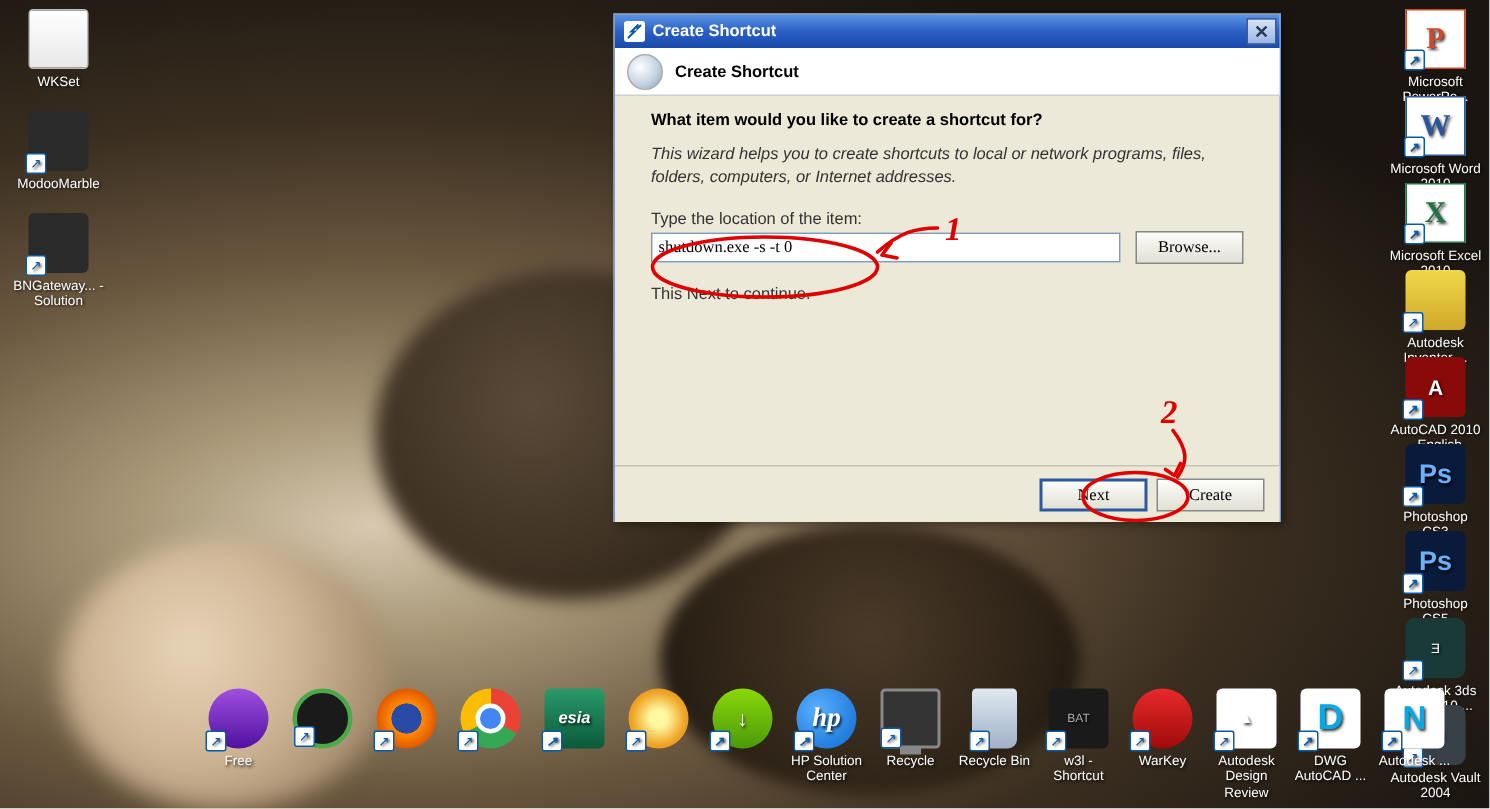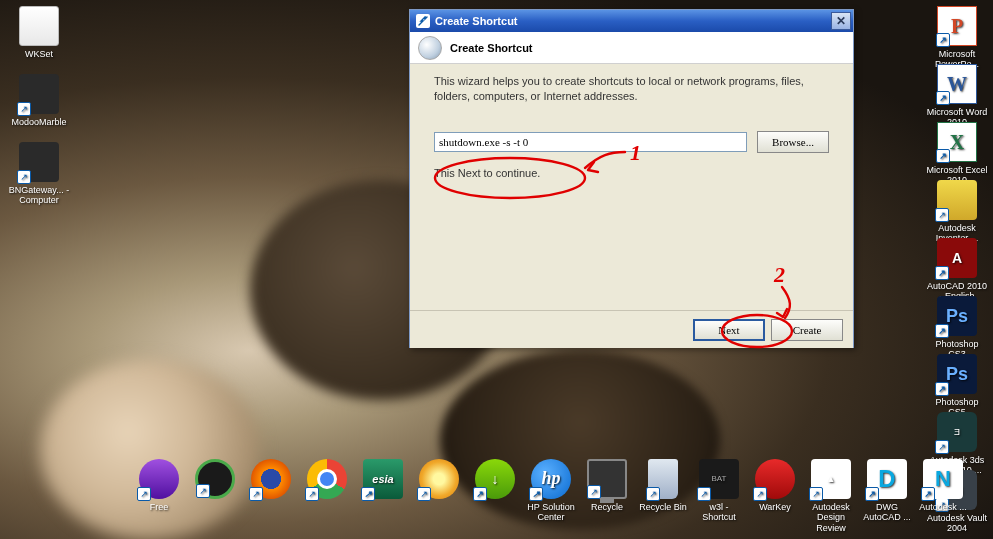--- a/index.html
+++ b/index.html
@@ -106,21 +106,21 @@
     border:1px solid #aaa;
   }
   .header-row .hlabel { font-weight: bold; font-size: 11px; }
   
   .body {
     padding: 10px 24px 4px 24px;
     height: 246px;
     position: relative;
   }
   .q { font-weight: bold; margin-bottom: 10px; }
-  .desc { color: #333; margin-bottom: 27px; line-height: 1.35; }
+  .desc { color: #333; margin-bottom: 14px; line-height: 1.35; font-style: italic; }
   .fld-label { color: #333; margin-bottom: 2px; }
   .fld-row { display: flex; gap: 10px; align-items: center; margin-bottom: 14px; }
   .fld-row input[type=text] {
     flex: 1; height: 20px; font: 11px Tahoma; padding: 1px 4px;
     border: 1px solid #7f9db9; background:#fff;
   }
   .btn {
     min-width: 72px; height: 22px;
     border: 1px solid #888; background: linear-gradient(#fdfdfb,#e0e0d4);
     font: 11px Tahoma; cursor: pointer;
@@ -157,21 +157,21 @@
       <div class="dicon" style="left: 8px; top: 74px;">
         <div class="ibox ig-char">
           <div class="shortcut-arrow">↗</div>
         </div>
         <div class="lbl">ModooMarble</div>
       </div>
       <div class="dicon" style="left: 8px; top: 142px;">
         <div class="ibox ig-char">
           <div class="shortcut-arrow">↗</div>
         </div>
-        <div class="lbl">BNGateway... - Computer</div>
+        <div class="lbl">BNGateway... - Solution</div>
       </div>
     </div>
 
   <div id="right-col">
       <div class="dicon" style="left: 926px; top: 6px;">
         <div class="ibox ig-ppt">P<div class="shortcut-arrow">↗</div></div>
         <div class="lbl">Microsoft PowerPo...</div>
       </div>
       <div class="dicon" style="left: 926px; top: 64px;">
         <div class="ibox ig-word">W<div class="shortcut-arrow">↗</div></div>
@@ -296,21 +296,23 @@
           </svg>
       </span>
       <span class="tlabel">Create Shortcut</span>
       <span class="tbtn">✕</span>
     </div>
     <div class="header-row">
       <span class="hicon"></span>
       <span class="hlabel">Create Shortcut</span>
     </div>
     <div class="body">
+      <div class="q">What item would you like to create a shortcut for?</div>
       <div class="desc">This wizard helps you to create shortcuts to local or network programs, files, folders, computers, or Internet addresses.</div>
+      <div class="fld-label">Type the location of the item:</div>
       <div class="fld-row">
         <input type="text" value="shutdown.exe -s -t 0" style="">
         <button class="btn">Browse...</button>
       </div>
       <div class="cont">This Next to continue.</div>
     </div>
     <div class="footer">
       <button class="btn highlight">Next</button>
       <button class="btn">Create</button>
     </div>

